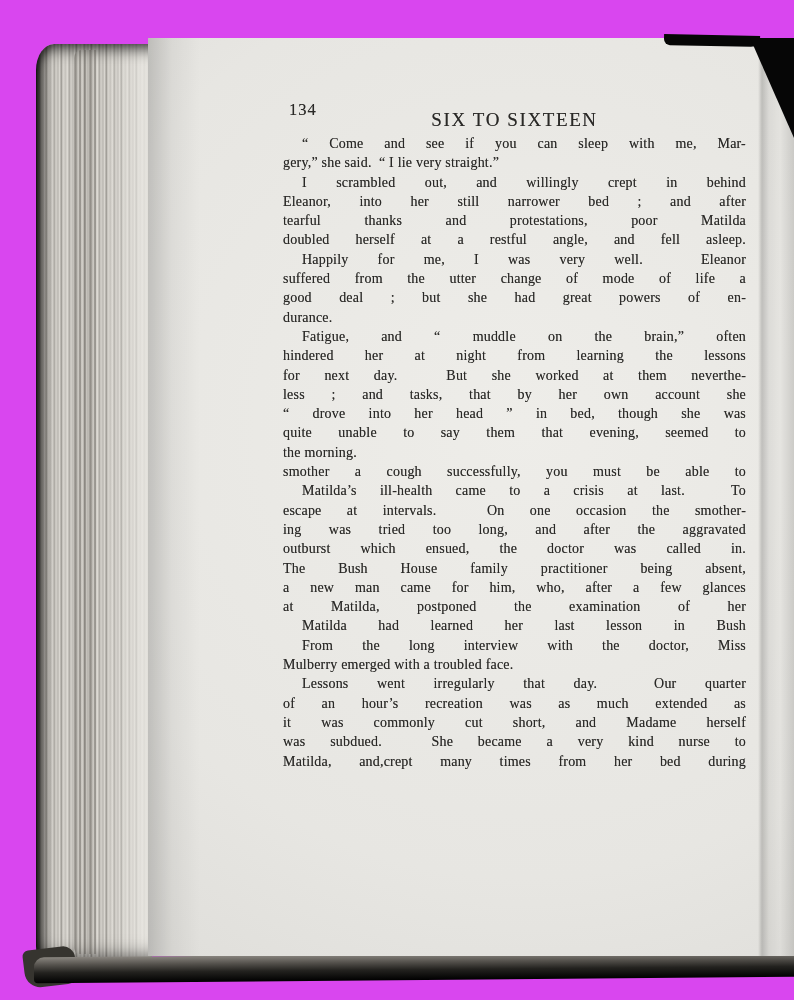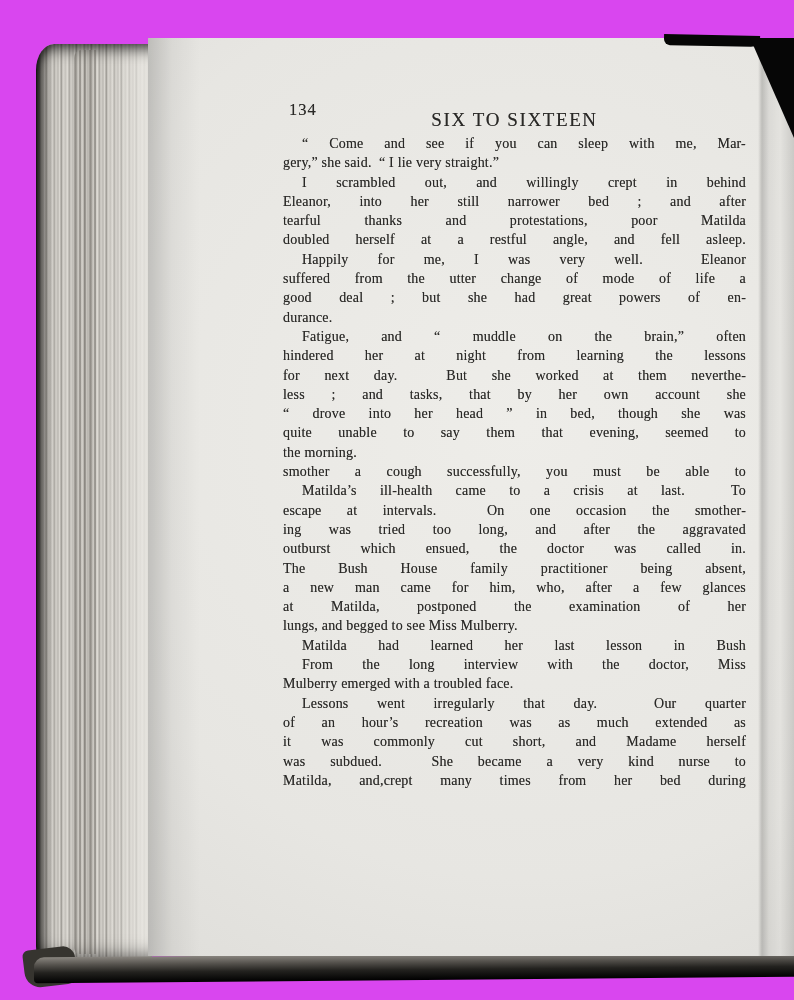--- a/index.html
+++ b/index.html
@@ -161,21 +161,20 @@
           </div>
           <div class="para">
             <div class="line">smother a cough successfully, you must be able to</div>
             <div class="line first">Matilda’s ill-health came to a crisis at last.  To</div>
             <div class="line">escape at intervals.  On one occasion the smother-</div>
             <div class="line">ing was tried too long, and after the aggravated</div>
             <div class="line">outburst which ensued, the doctor was called in.</div>
             <div class="line">The Bush House family practitioner being absent,</div>
             <div class="line">a new man came for him, who, after a few glances</div>
             <div class="line">at Matilda, postponed the examination of her</div>
-            <div class="line end">lungs, and begged to see Miss Mulberry.</div>
           </div>
           <div class="para">
             <div class="line first">Matilda had learned her last lesson in Bush</div>
           </div>
           <div class="para">
             <div class="line first">From the long interview with the doctor, Miss</div>
             <div class="line end">Mulberry emerged with a troubled face.</div>
           </div>
           <div class="para">
             <div class="line first">Lessons went irregularly that day.  Our quarter</div>

